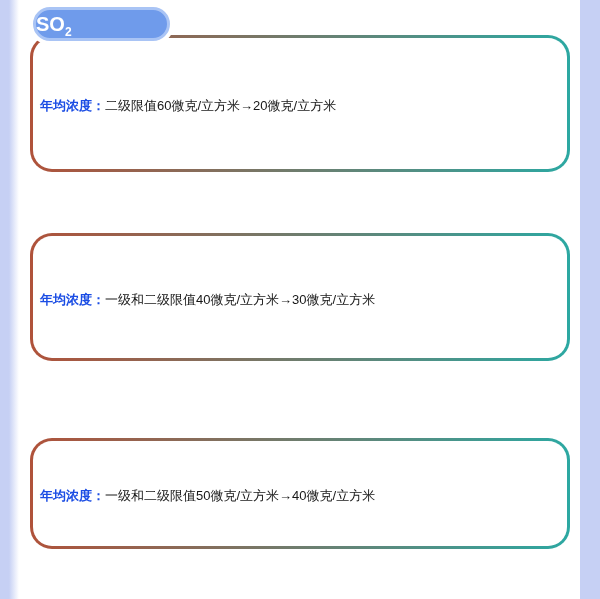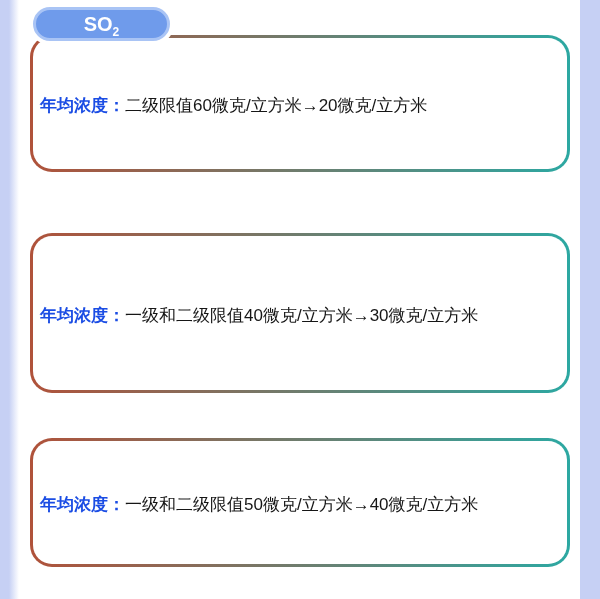--- a/index.html
+++ b/index.html
@@ -33,34 +33,34 @@
     border-radius:22px; padding:3px;
     background:linear-gradient(90deg, var(--border-left) 0%, var(--border-right) 100%);
     z-index:1;
   }
   .card-inner {
     height:100%; border-radius:19px; background:var(--panel-bg);
     display:flex; flex-direction:column; justify-content:center;
     gap:27px; padding:6px 6px 0 7px;
   }
   #card-so2 { top:35px;  height:137px; }
-  #card-no2 { top:233px; height:160px; }
-  #card-nox { top:438px; height:129px; }
+  #card-no2 { top:233px; height:128px; }
+  #card-nox { top:438px; height:111px; }
 
-  .row { white-space:nowrap; font-size:17px; line-height:1.3; }
+  .row { white-space:nowrap; font-size:13px; line-height:1.3; }
   .row-label { color:var(--label-blue); font-weight:bold; }
   .row-text  { color:var(--body-text); }
 
   .pill {
     position:absolute; left:33px; width:137px; height:34px;
     border-radius:999px;
     background:var(--pill-fill);
     border:3px solid var(--pill-ring);
     box-shadow:0 0 0 4px #ffffff;
-    display:flex; align-items:center; justify-content:center;
+    display:flex; align-items:center; 
     color:var(--pill-text); font-weight:bold; font-size:20px;
     z-index:2;
   }
   .pill sub { font-size:12px; font-weight:bold; line-height:0; transform:translateY(3px); }
   #pill-so2 { top:7px; }
   #pill-no2 { top:206px; }
   #pill-nox { top:414px; }
 </style>
 </head>
 <body>

